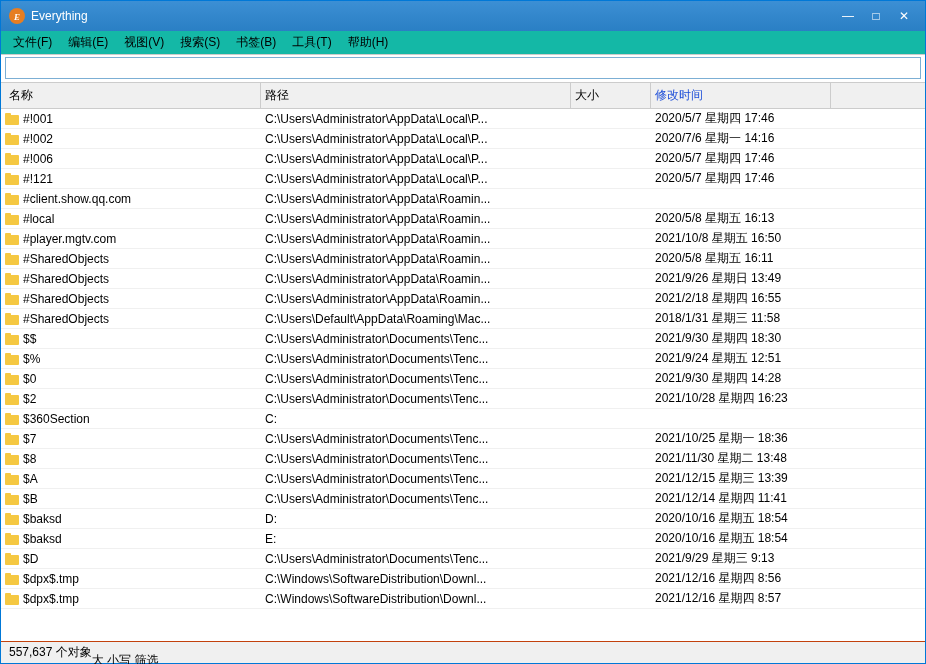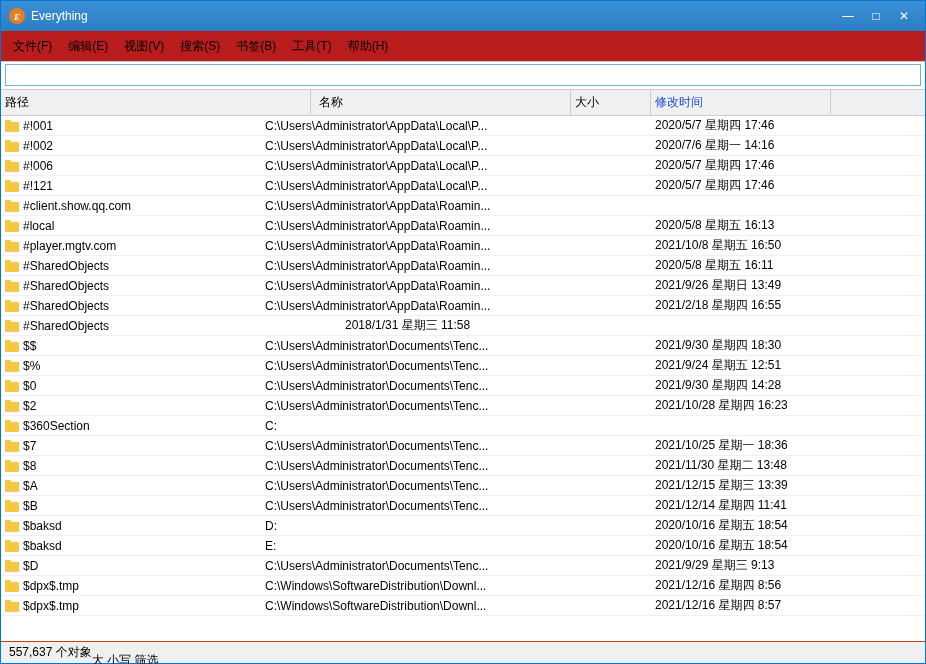--- a/index.html
+++ b/index.html
@@ -60,22 +60,22 @@
       background: transparent;
       border: none;
       color: white;
       font-size: 12px;
       cursor: pointer;
       display: flex;
       align-items: center;
       justify-content: center;
     }
     .menu-bar {
-      height: 31px;
-      background: #b91c1c;
+      height: 24px;
+      background: #14b8a6;
       display: flex;
       align-items: center;
       padding: 0 4px;
       border-bottom: 1px solid #ccc;
       flex-shrink: 0;
     }
     .menu-item {
       padding: 2px 8px;
       cursor: pointer;
       font-size: 12px;
@@ -219,26 +219,26 @@
       <span class="menu-item">书签(B)</span>
       <span class="menu-item">工具(T)</span>
       <span class="menu-item">帮助(H)</span>
     </div>
 
   <div class="search-bar">
     <input class="search-input" type="text" placeholder="" style="">
   </div>
 
   <div class="table-header">
+    <div class="col-header col-name">
+      <span>名称</span>
+    </div>
     <div class="col-header col-path">
       <span>路径</span>
     </div>
-    <div class="col-header col-name">
-      <span>名称</span>
-    </div>
     <div class="col-header col-size">
       <span>大小</span>
     </div>
     <div class="col-header col-modified">
       <span>修改时间</span>
     </div>
   </div>
 
   <div class="file-list" id="file-list">
   <div class="file-row">
@@ -328,20 +328,21 @@
         </div>
         <div class="file-cell path">C:\Users\Administrator\AppData\Roamin...</div>
         <div class="file-cell size"></div>
         <div class="file-cell modified">2021/2/18 星期四 16:55</div>
       </div>
       <div class="file-row">
         <div class="file-cell name">
           <div class="folder-icon"></div>
           <span>#SharedObjects</span>
         </div>
+        <div class="file-cell path">C:\Users\Default\AppData\Roaming\Mac...</div>
         <div class="file-cell size"></div>
         <div class="file-cell modified">2018/1/31 星期三 11:58</div>
       </div>
       <div class="file-row">
         <div class="file-cell name">
           <div class="folder-icon"></div>
           <span>$$</span>
         </div>
         <div class="file-cell path">C:\Users\Administrator\Documents\Tenc...</div>
         <div class="file-cell size"></div>

